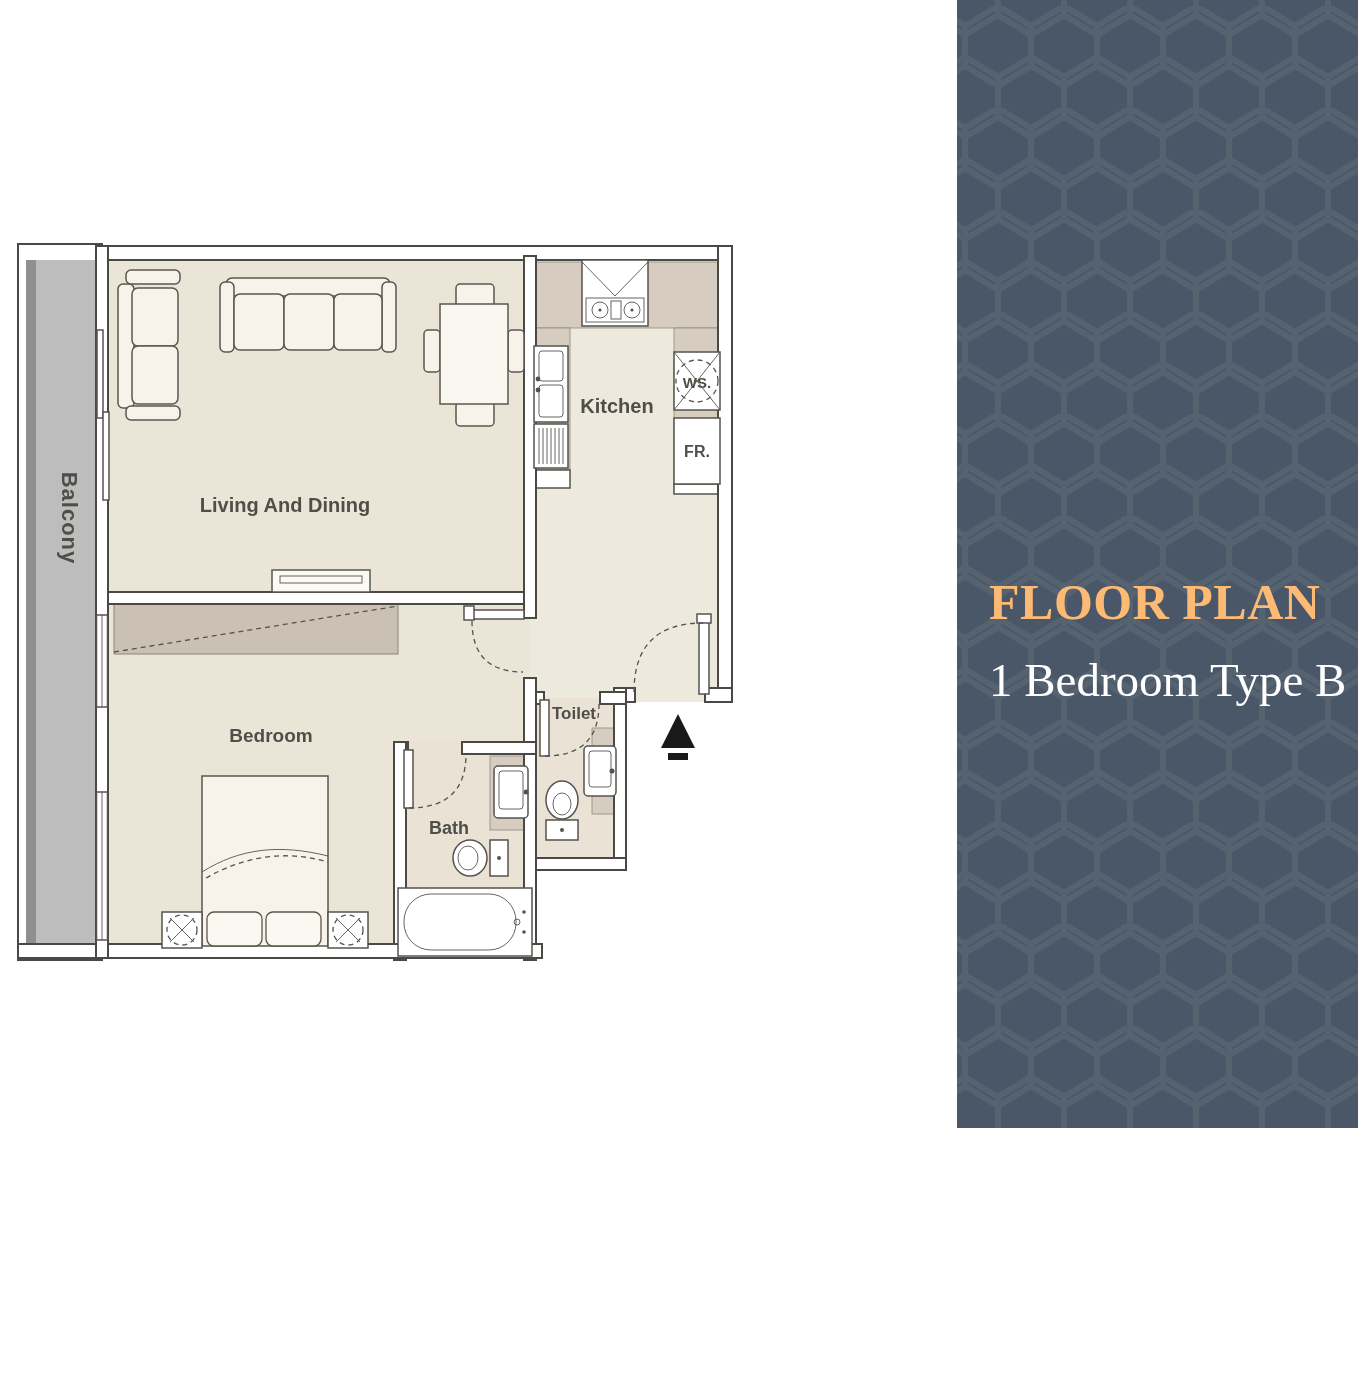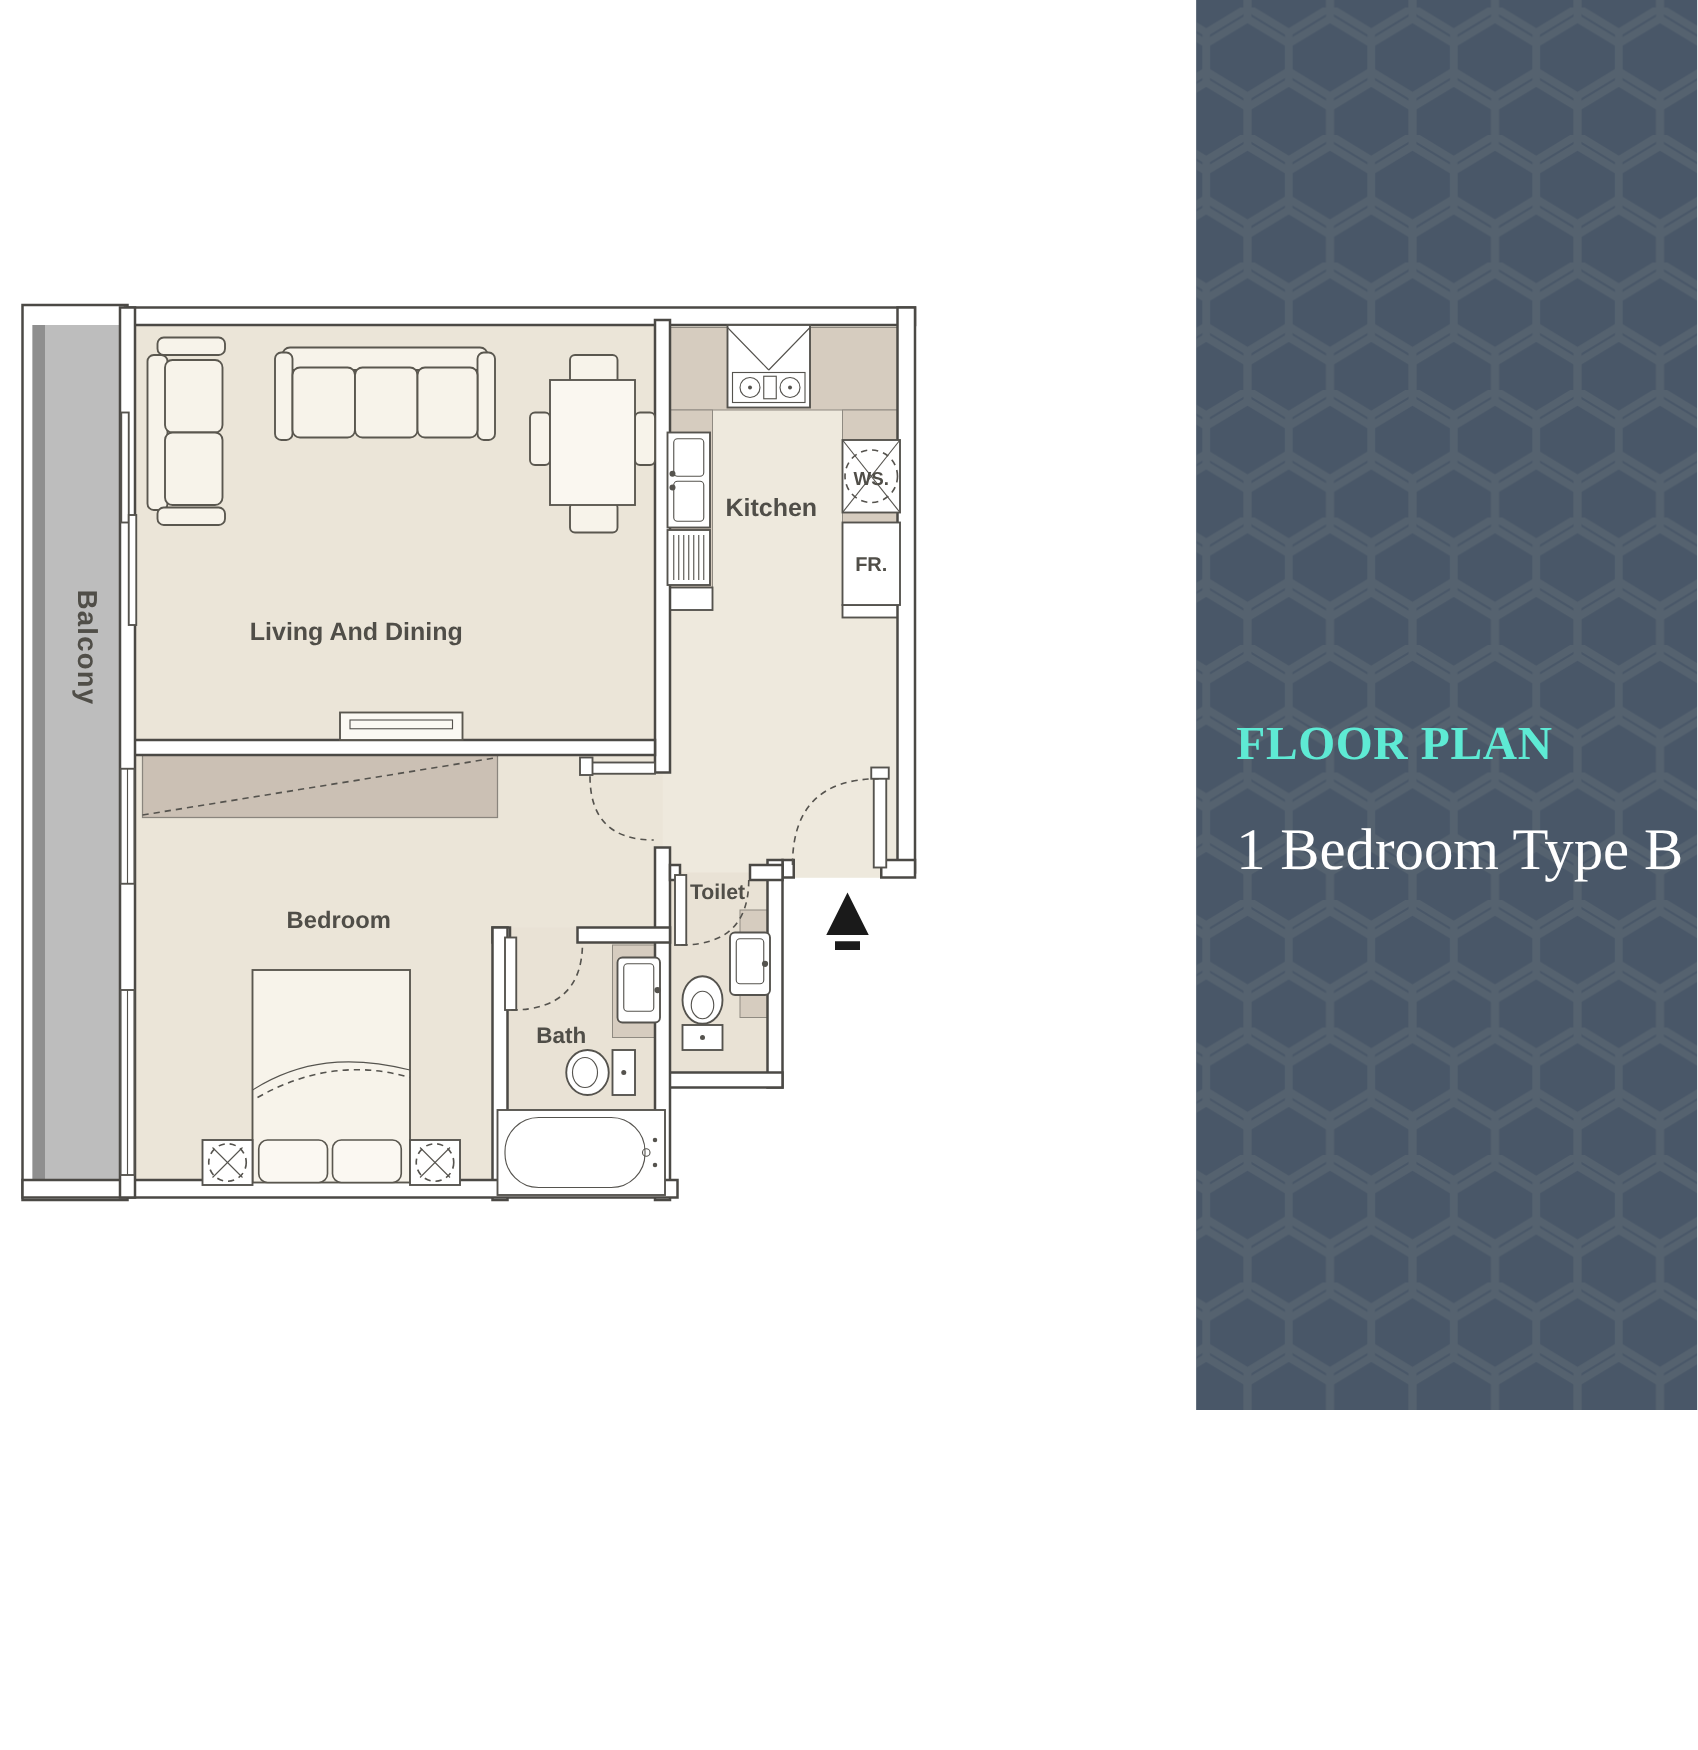--- a/index.html
+++ b/index.html
@@ -3,22 +3,22 @@
 <meta charset="utf-8">
 <style>
   html,body{margin:0;padding:0;background:#fff;}
   .stage{position:relative;width:1358px;height:1128px;background:#ffffff;overflow:hidden;
          font-family:"Liberation Sans",sans-serif;}
   .plan-svg{position:absolute;left:0;top:0;}
   .panel{position:absolute;left:957px;top:0;width:401px;height:1400px;background:#495768;overflow:hidden;}
   .hexbg{position:absolute;left:0;top:0;}
   .panel-text{position:absolute;left:32px;top:0;width:360px;z-index:2;}
   .panel-title{position:absolute;left:0;top:576px;margin:0;width:360px;
-    font-family:"Liberation Serif",serif;font-weight:700;font-size:38px;line-height:1.05;
-    color:#5eead4;letter-spacing:.5px;white-space:nowrap;}
+    font-family:"Liberation Serif",serif;font-weight:700;font-size:50px;line-height:1.05;
+    color:#fdba74;letter-spacing:.5px;white-space:nowrap;}
   .panel-sub{position:absolute;left:0;top:656px;margin:0;width:380px;
     font-family:"Liberation Serif",serif;font-weight:400;font-size:47px;line-height:1.05;
     color:#ffffff;letter-spacing:0;white-space:nowrap;}
   
   .wall{fill:#ffffff;stroke:#4b4945;stroke-width:2;}
   .cnt{fill:#d6ccbf;stroke:#8f8a81;stroke-width:.8;}
   .furn{fill:#f7f3ea;stroke:#5a574f;stroke-width:1.5;}
   .fix{fill:#ffffff;stroke:#55534e;stroke-width:1.5;}
   .thin{fill:none;stroke:#55534e;stroke-width:.9;}
   .dash{fill:none;stroke:#55534e;stroke-width:1.3;stroke-dasharray:5 4;}

